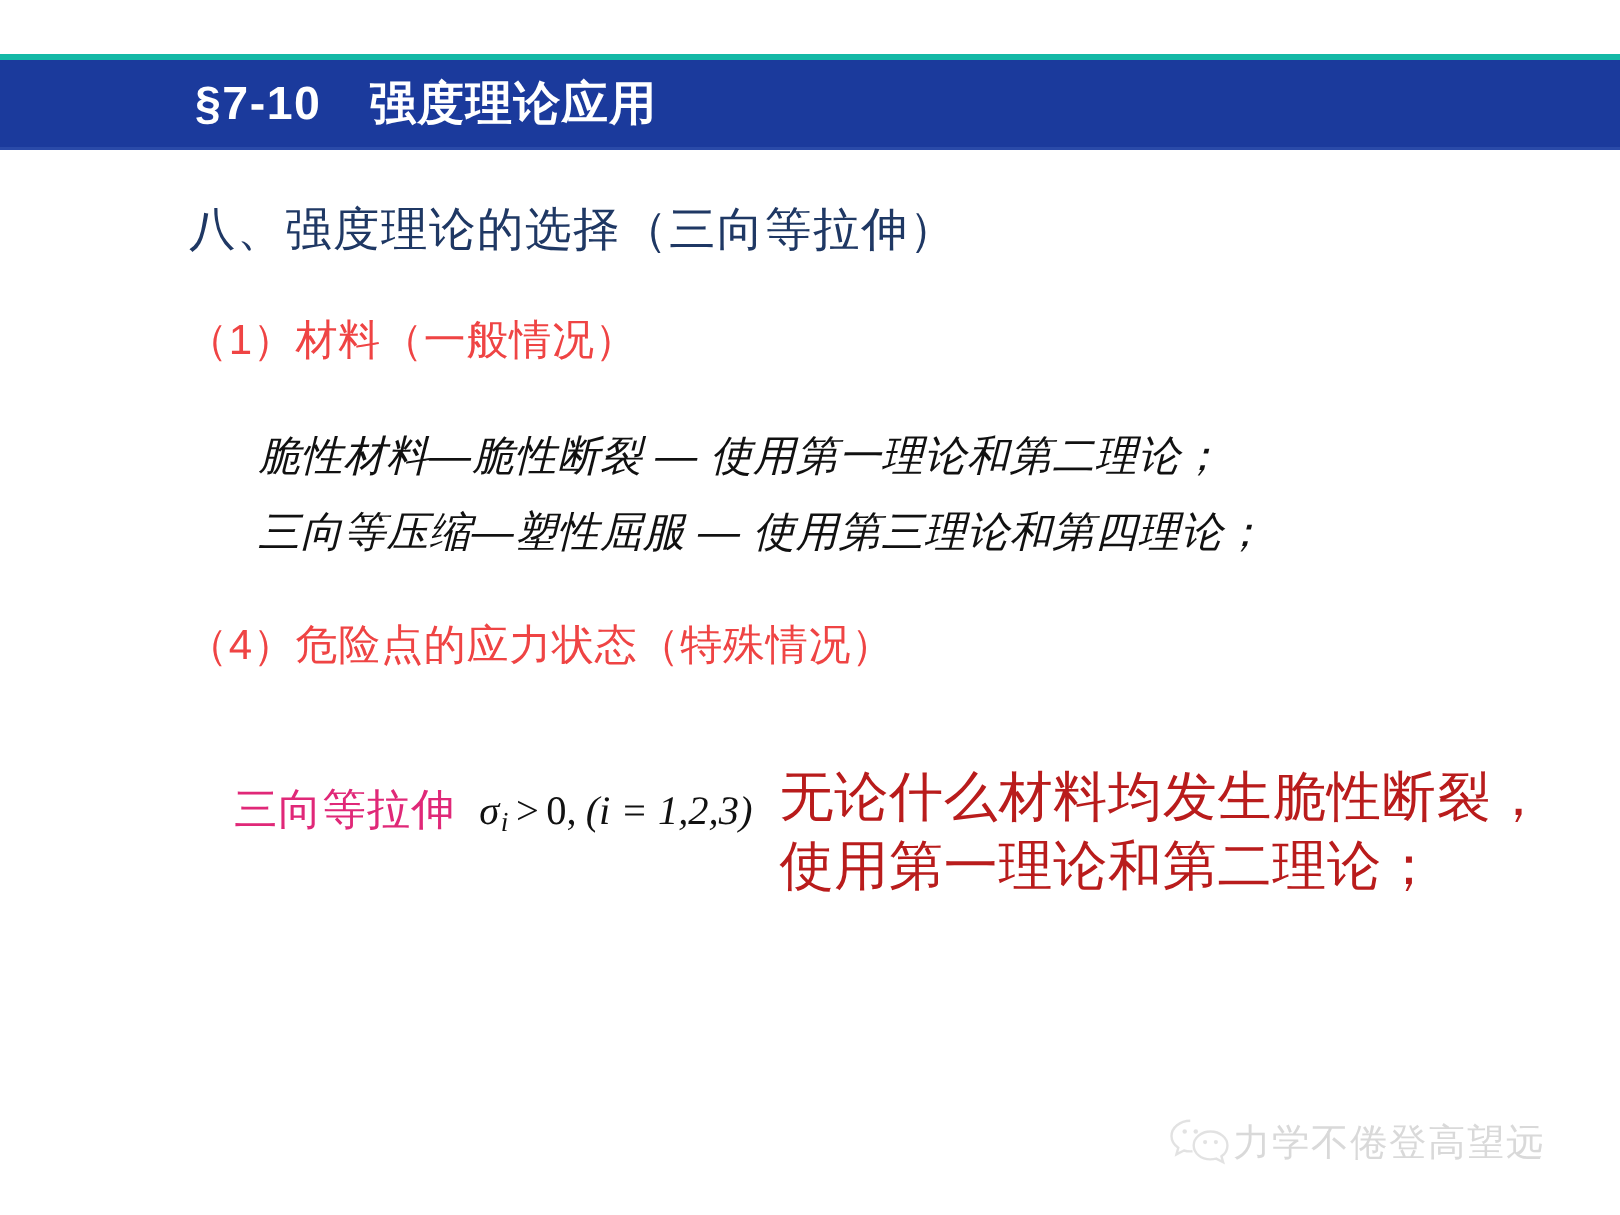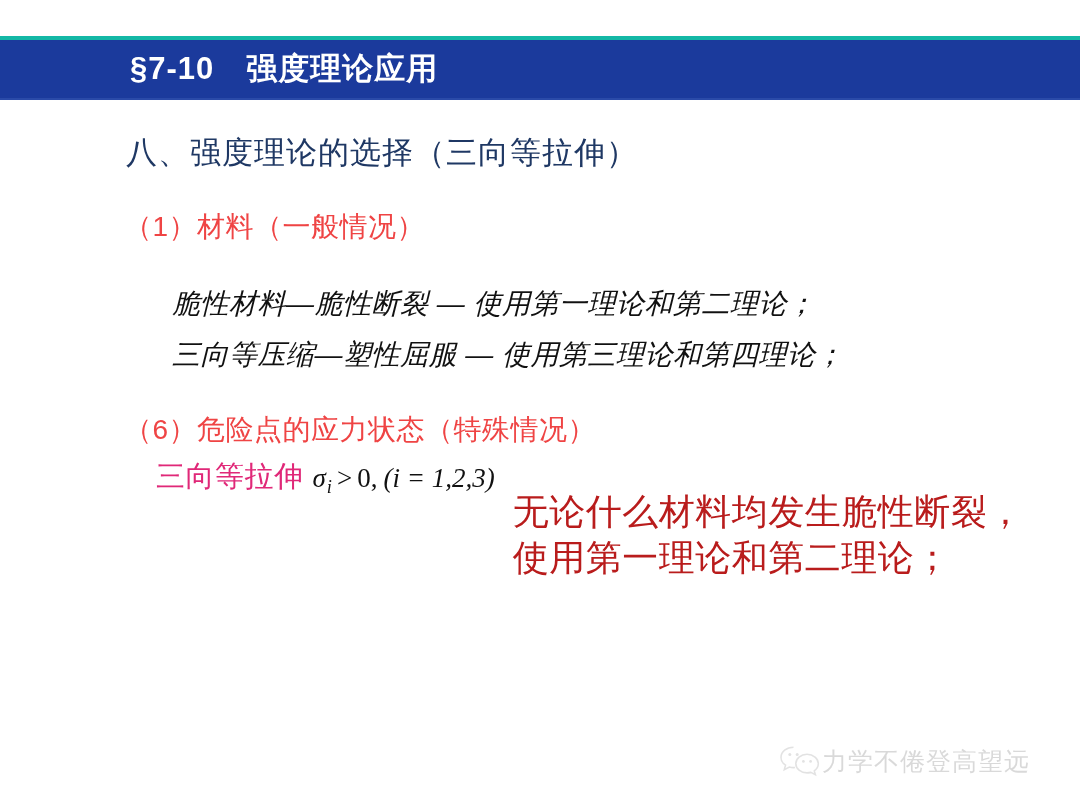--- a/index.html
+++ b/index.html
@@ -89,39 +89,39 @@
   }
   .plain-1 { left: 172px; top: 185px; }
   .plain-2 { left: 172px; top: 236px; }
 
   
   .case-row {
     position: absolute;
     display: flex;
     align-items: flex-start;
   }
-  .case-row-1 { left: 156px; top: 359px; }
+  .case-row-1 { left: 156px; top: 378px; align-items: center; }
   .case-row-2 { left: 156px; top: 483px; }
 
   .case-pink {
     color: #E02878;
     font-size: 29px;
     font-weight: 500;
     letter-spacing: 0.5px;
     white-space: nowrap;
     line-height: 1;
     padding-top: 3px;
   }
 
   .case-formula {
     font-family: "Liberation Serif", "DejaVu Serif", serif;
     font-size: 27px;
     color: #111111;
     white-space: nowrap;
-    margin-left: 9px;
+    margin-left: 16px;
     padding-top: 6px;
     line-height: 1;
   }
   .case-formula .sym {
     font-style: italic;
   }
   .case-formula .sub {
     font-style: italic;
     font-size: 0.68em;
     vertical-align: -0.3em;
@@ -175,21 +175,21 @@
   <div class="body-area">
 
     <div class="heading-section">八、强度理论的选择（三向等拉伸）</div>
 
     <div class="item-label item-1">（1）材料（一般情况）</div>
 
     <div class="plain-line plain-1">脆性材料—脆性断裂 ― 使用第一理论和第二理论；</div>
 
     <div class="plain-line plain-2">三向等压缩—塑性屈服 ― 使用第三理论和第四理论；</div>
 
-    <div class="item-label item-2">（6）危险点的应力状态（特殊情况）</div>
+    <div class="item-label item-2">（4）危险点的应力状态（特殊情况）</div>
 
     <div class="case-row case-row-1">
       <span class="case-pink">三向等拉伸</span>
       <span class="case-formula">
         <span class="sym">σ</span><span class="sub">i</span><span class="op">&gt;</span><span>0,</span><span class="sym" style="margin-left:6px">(i = 1,2,3)</span>
       </span>
       <span class="case-desc">无论什么材料均发生脆性断裂，
 使用第一理论和第二理论；</span>
     </div>
 

